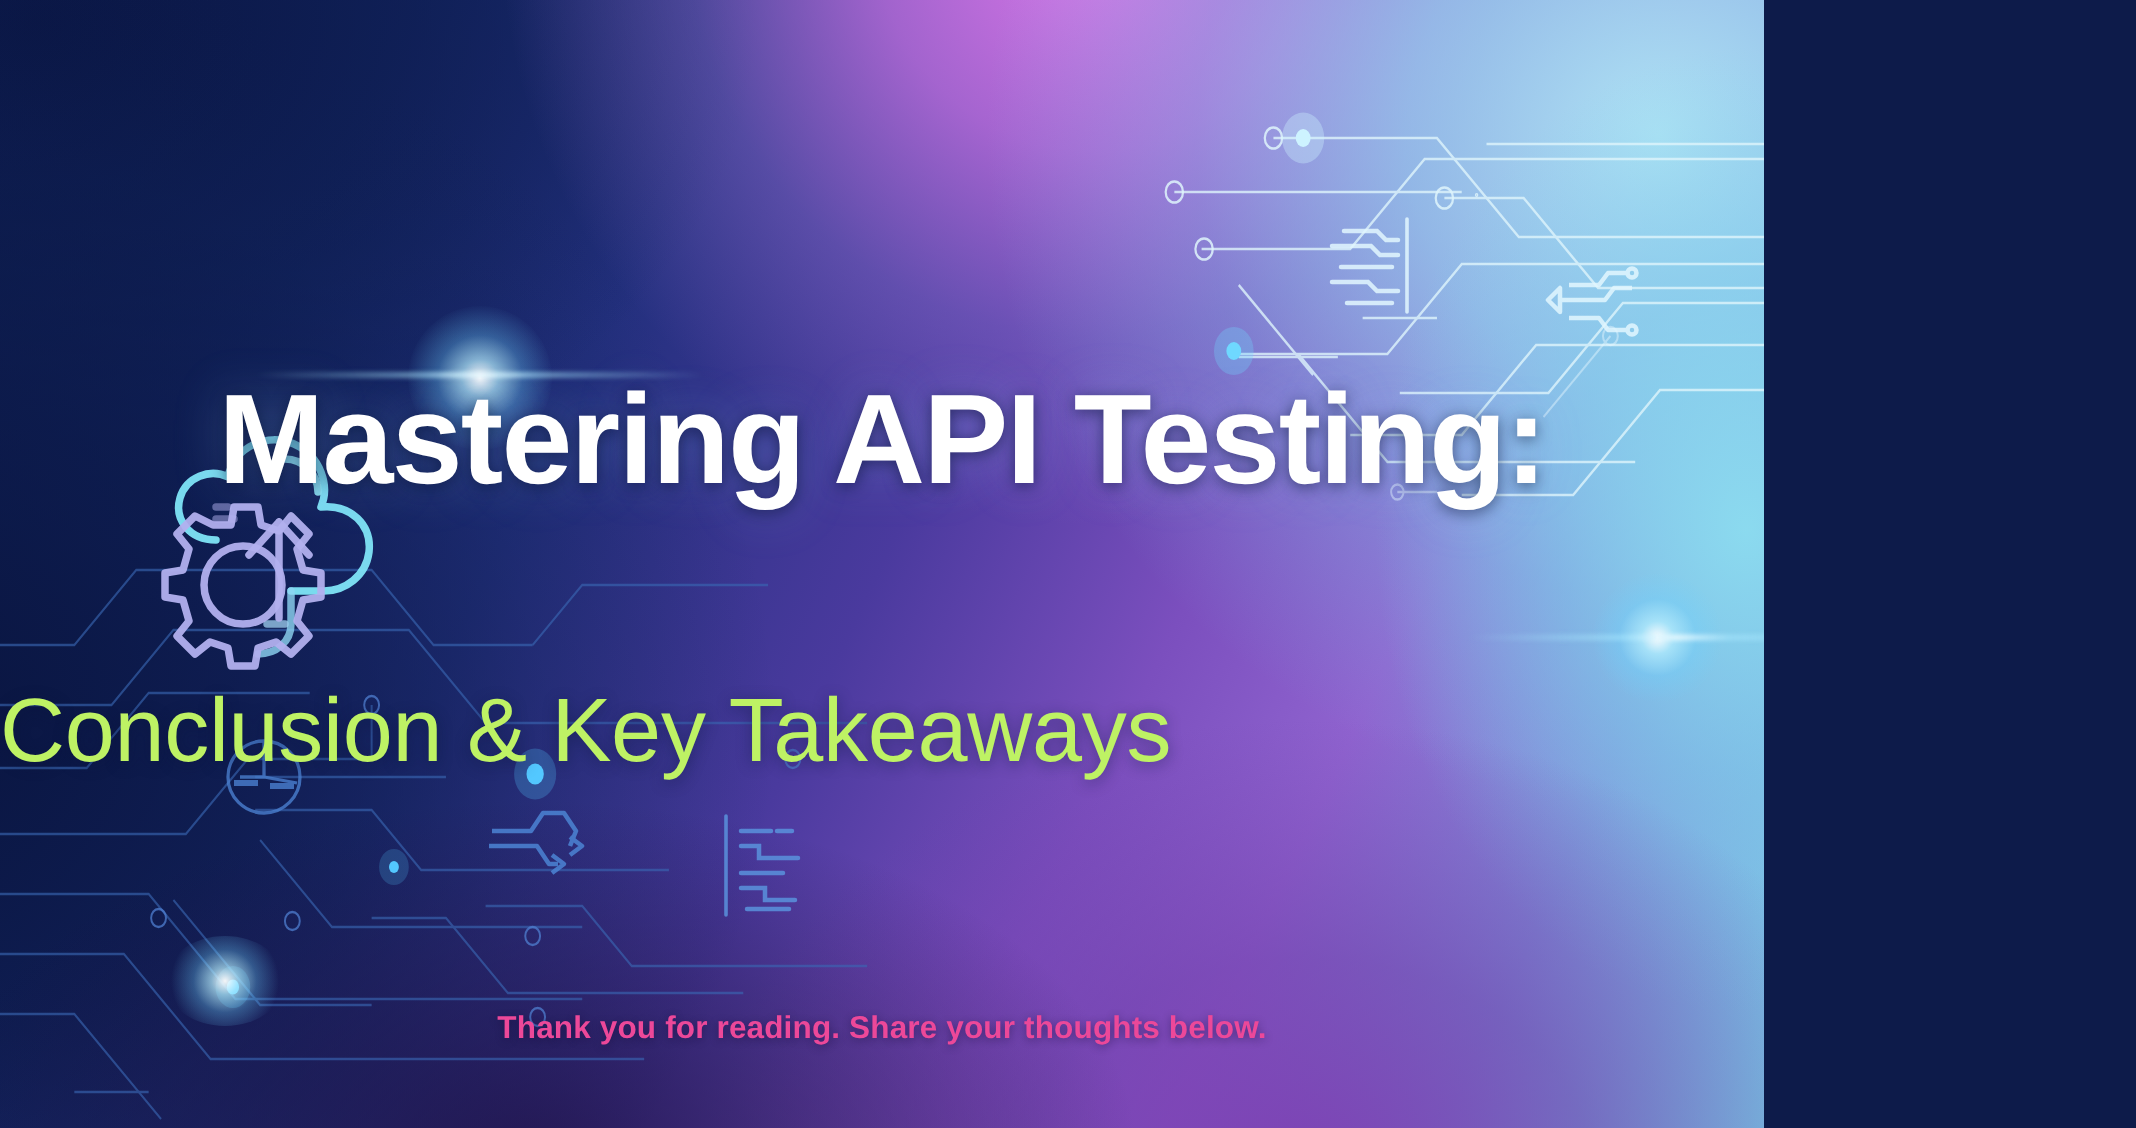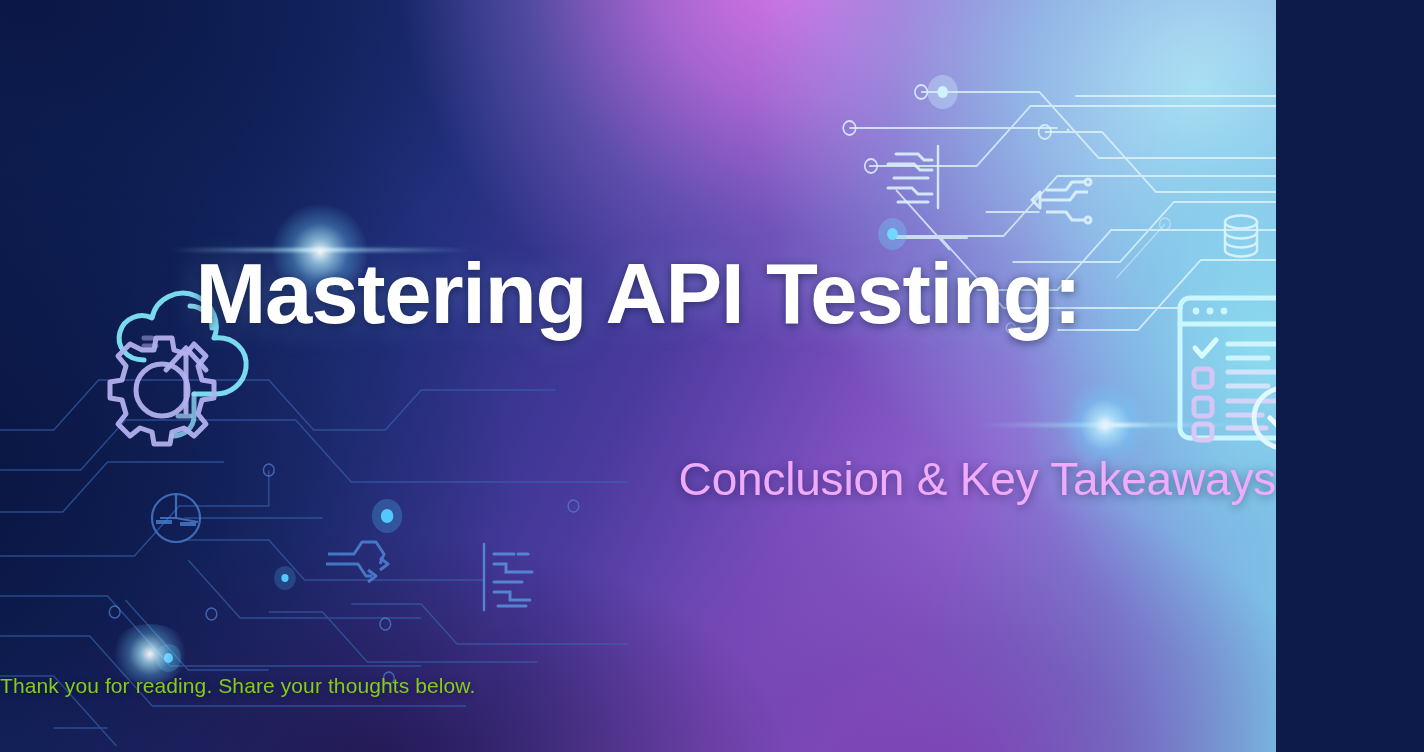--- a/index.html
+++ b/index.html
@@ -6,21 +6,21 @@
 
   html, body {
     width:1424px; height:752px;
     overflow:hidden;
     background:#0d1b4a;
     font-family:"Liberation Sans", sans-serif;
   }
 
   #slide {
     position:relative;
-    width:1276px; height:752px;
+    width:1176px; height:752px;
     overflow:hidden;
     isolation:isolate;
   }
 
   
   .bg-layer { position:absolute; inset:0; }
 
   .bg-base {
     background:
       linear-gradient(115deg,
@@ -137,39 +137,39 @@
     text-shadow:
       0 2px 10px rgba(6,16,50,0.55),
       0 0 34px rgba(150,200,255,0.30);
     white-space:nowrap;
   }
 
   #subtitle {
     position:absolute;
     left:0; right:0;
     top:452px;
-    text-align:right;
-    font-size:46px;
+    text-align:left;
+    font-size:60px;
     font-weight:400;
     letter-spacing:-0.2px;
-    color:#f0abfc;
+    color:#bef264;
     text-shadow:0 2px 10px rgba(10,20,60,0.45);
     z-index:6;
     white-space:nowrap;
   }
 
   #footnote {
     position:absolute;
     left:0; right:0;
     top:674px;
-    text-align:left;
+    text-align:center;
     font-size:21px;
-    font-weight:400;
+    font-weight:700;
     letter-spacing:0.1px;
-    color:#84cc16;
+    color:#ec4899;
     text-shadow:0 1px 6px rgba(20,10,50,0.45);
     z-index:6;
     white-space:nowrap;
   }
 
   
   .icon-holder { position:absolute; z-index:4; }
   .icon-holder svg { display:block; width:100%; height:100%; }
 
   #icon-cloud-gear { left:86px;  top:284px;  width:190px; height:178px; }

